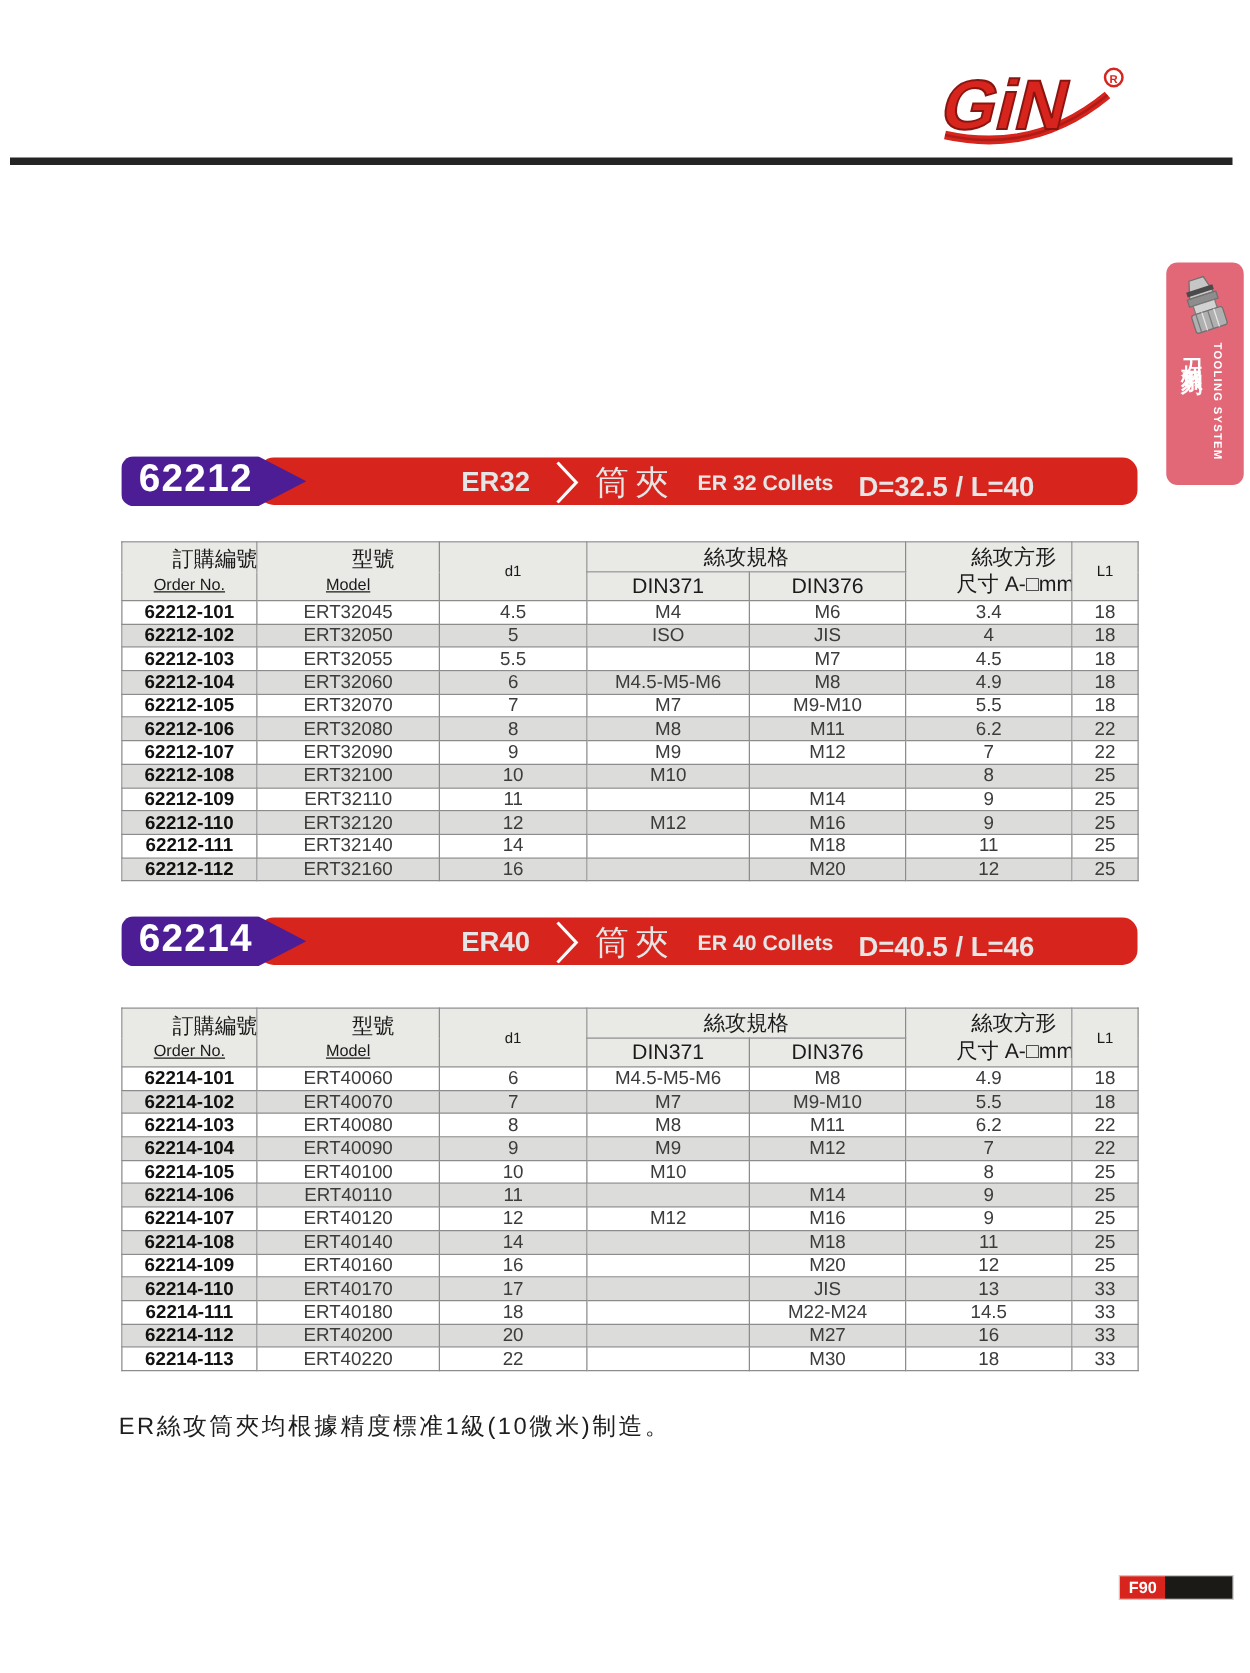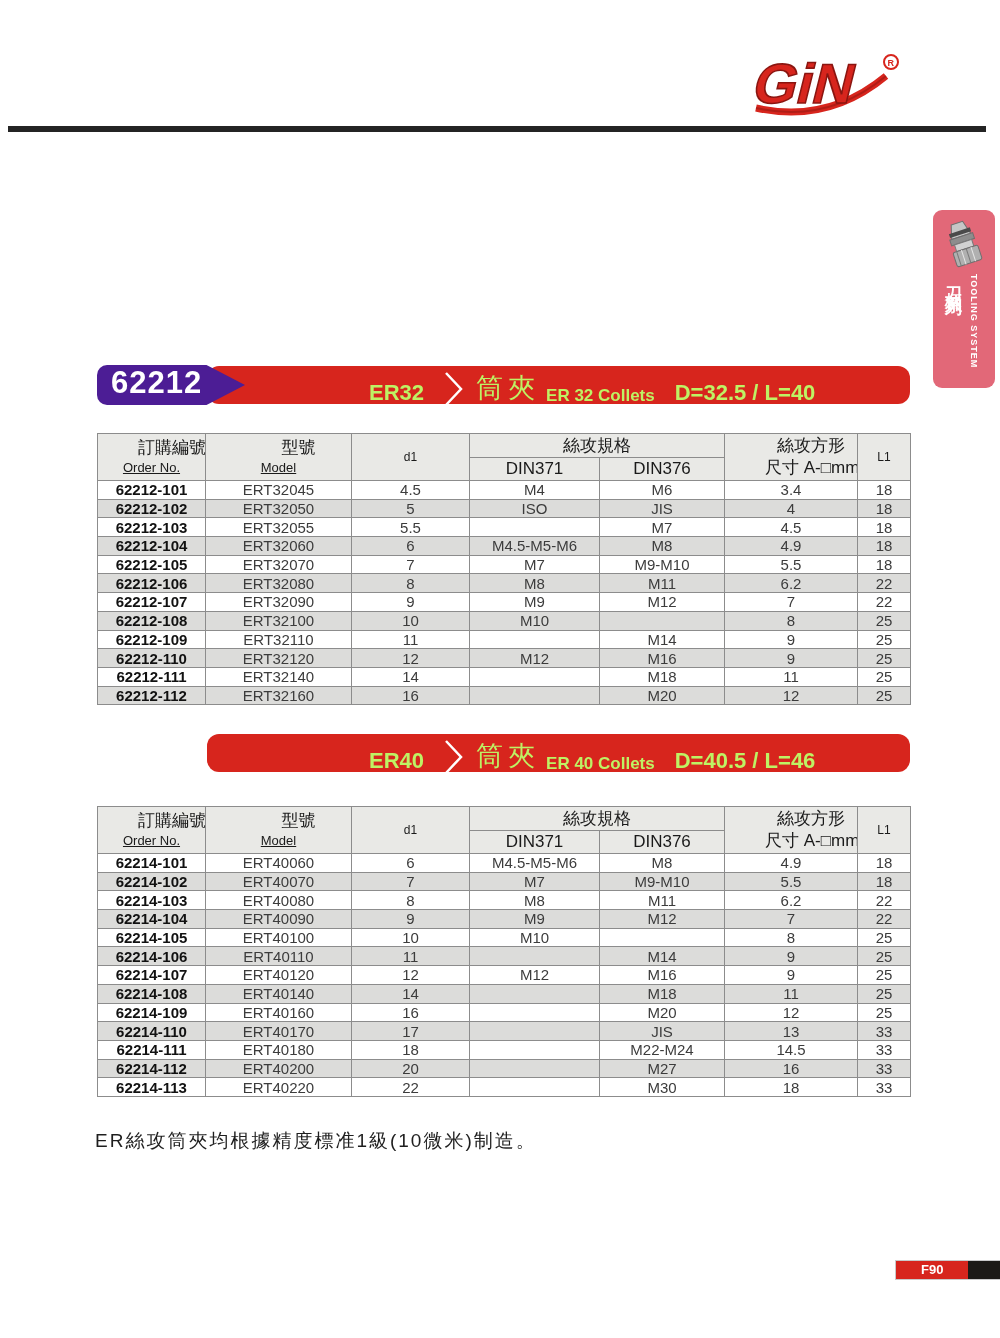--- a/index.html
+++ b/index.html
@@ -21,24 +21,24 @@
   .tab-en{position:absolute;left:36px;top:64px;writing-mode:vertical-rl;
           color:#fff;font-size:9px;letter-spacing:1px;font-weight:bold;}
 
   
   .banner{position:absolute;left:97px;width:813px;height:40px;}
   .banner-red{position:absolute;left:110px;right:0;top:1px;bottom:1px;background:#d7251d;border-radius:12px;}
   .banner-arrow{position:absolute;left:0;top:0;width:148px;height:40px;background:#4c1d95;
                 clip-path:polygon(0 0,74% 0,100% 50%,74% 100%,0 100%);border-radius:10px;
                 display:flex;align-items:flex-start;justify-content:flex-start;}
   .banner-arrow span{color:#fff;font-size:31px;font-weight:bold;letter-spacing:1px;margin-left:14px;}
-  .banner-content{position:absolute;left:162px;top:0;height:40px;display:flex;align-items:flex-end;color:#bef264;}
+  .banner-content{position:absolute;left:162px;top:0;height:40px;display:flex;align-items:center;color:#e5e5e5;}
   .series{font-size:22px;font-weight:bold;}
   .chev{margin:0 12px 0 20px;}
-  .title-zh{font-size:27px;letter-spacing:5px;margin-right:6px;}
+  .title-zh{font-size:27px;letter-spacing:5px;margin-right:18px;}
   .title-en{font-size:17px;font-weight:bold;margin-top:2px;}
   .dims{font-size:22px;font-weight:bold;margin-left:20px;margin-top:7px;}
 
   
   .spec-table{position:absolute;left:97px;width:813px;border-collapse:collapse;table-layout:fixed;}
   .spec-table th,.spec-table td{border:1px solid #8c8c8c;text-align:center;padding:0;overflow:hidden;white-space:nowrap;}
   .spec-table thead th{background:#e9e9e6;font-weight:normal;color:#1a1a1a;}
   .th-dual .zh{display:block;font-size:17px;line-height:22px;margin-left:40px;}
   .th-dual .en{display:block;font-size:13px;line-height:18px;text-decoration:underline;}
   .th-bold{font-size:12px;font-weight:bold;}
@@ -46,21 +46,21 @@
   .th-span{font-size:17px;height:21px;}
   .spec-table tbody td{font-size:15px;height:17.7px;color:#3c3c3c;line-height:17px;}
   .spec-table tbody td.order-col{font-weight:bold;color:#111;}
   .spec-table tbody tr.striped{background:#dcdcda;padding-left:36px;}
 
   
   .footnote{position:absolute;left:95px;top:1128px;font-size:19px;color:#1e1e1e;letter-spacing:2px;}
 
   
   .footer{position:absolute;left:895px;top:1260px;display:flex;border:1px solid #c9c9c9;height:18px;}
-  .footer-red{background:#d7251d;color:#fff;font-weight:bold;font-size:13px;line-height:18px;padding:0 25px;}
+  .footer-red{background:#d7251d;color:#fff;font-weight:bold;font-size:13px;line-height:18px;padding:0 7px;}
   .footer-black{background:#1c1a17;width:54px;}
 </style>
 </head>
 <body>
 
 <div class="page">
 
   <svg class="logo" viewBox="0 0 185 75">
     <path d="M28 60 Q 100 76 158 28" stroke="#d7251d" stroke-width="7" fill="none"></path>
     <path d="M28 60 Q 100 76 158 28" stroke="#8a1510" stroke-width="2" fill="none" opacity="0.5"></path>
@@ -258,20 +258,23 @@
       <div class="banner-content">
         <span class="series">ER40</span>
         <svg class="chev" width="20" height="34" viewBox="0 0 20 34">
           <polyline points="2,1 17,17 2,33" fill="none" stroke="#ffffff" stroke-width="2.5"></polyline>
         </svg>
         <span class="title-zh">筒夾</span>
         <span class="title-en">ER 40 Collets</span>
         <span class="dims">D=40.5 / L=46</span>
       </div>
     </div>
+    <div class="banner-arrow">
+      <span>62214</span>
+    </div>
   </div>
 
   <table class="spec-table" style="top:806px">
     <colgroup>
       <col style="width:108px">
         <col style="width:146px">
         <col style="width:118px">
       <col style="width:130px">
         <col style="width:125px">
         <col style="width:133px">

